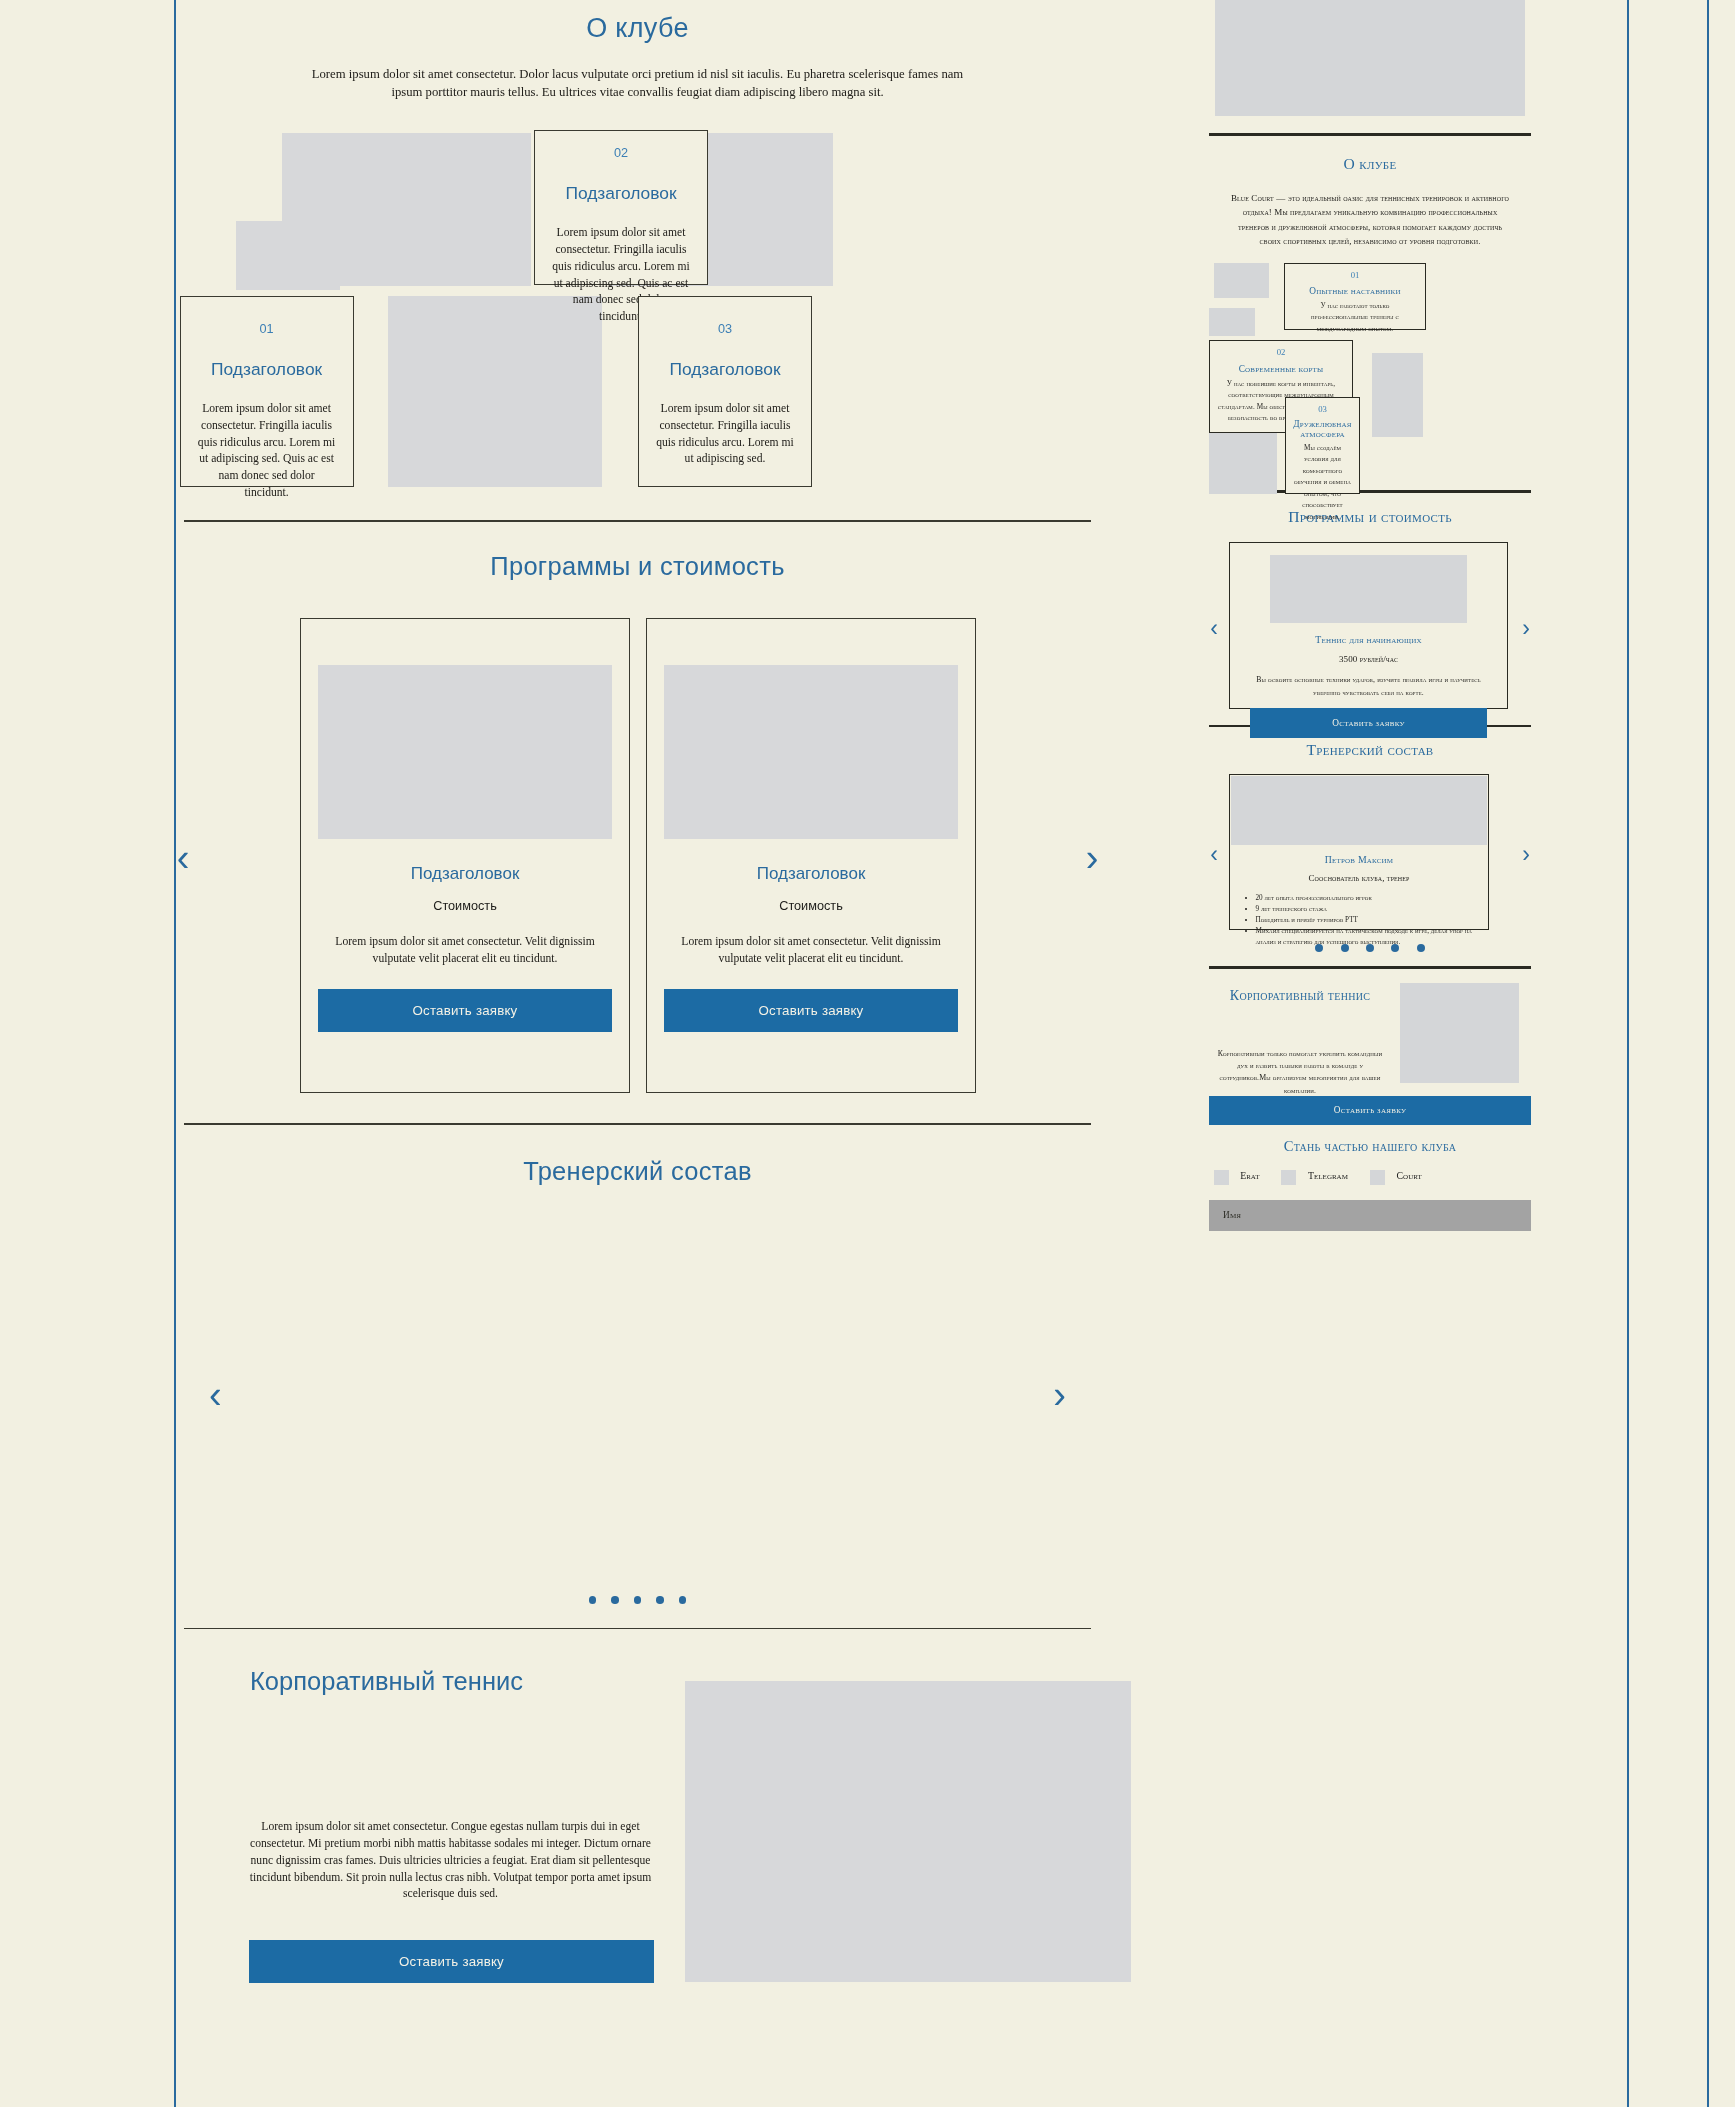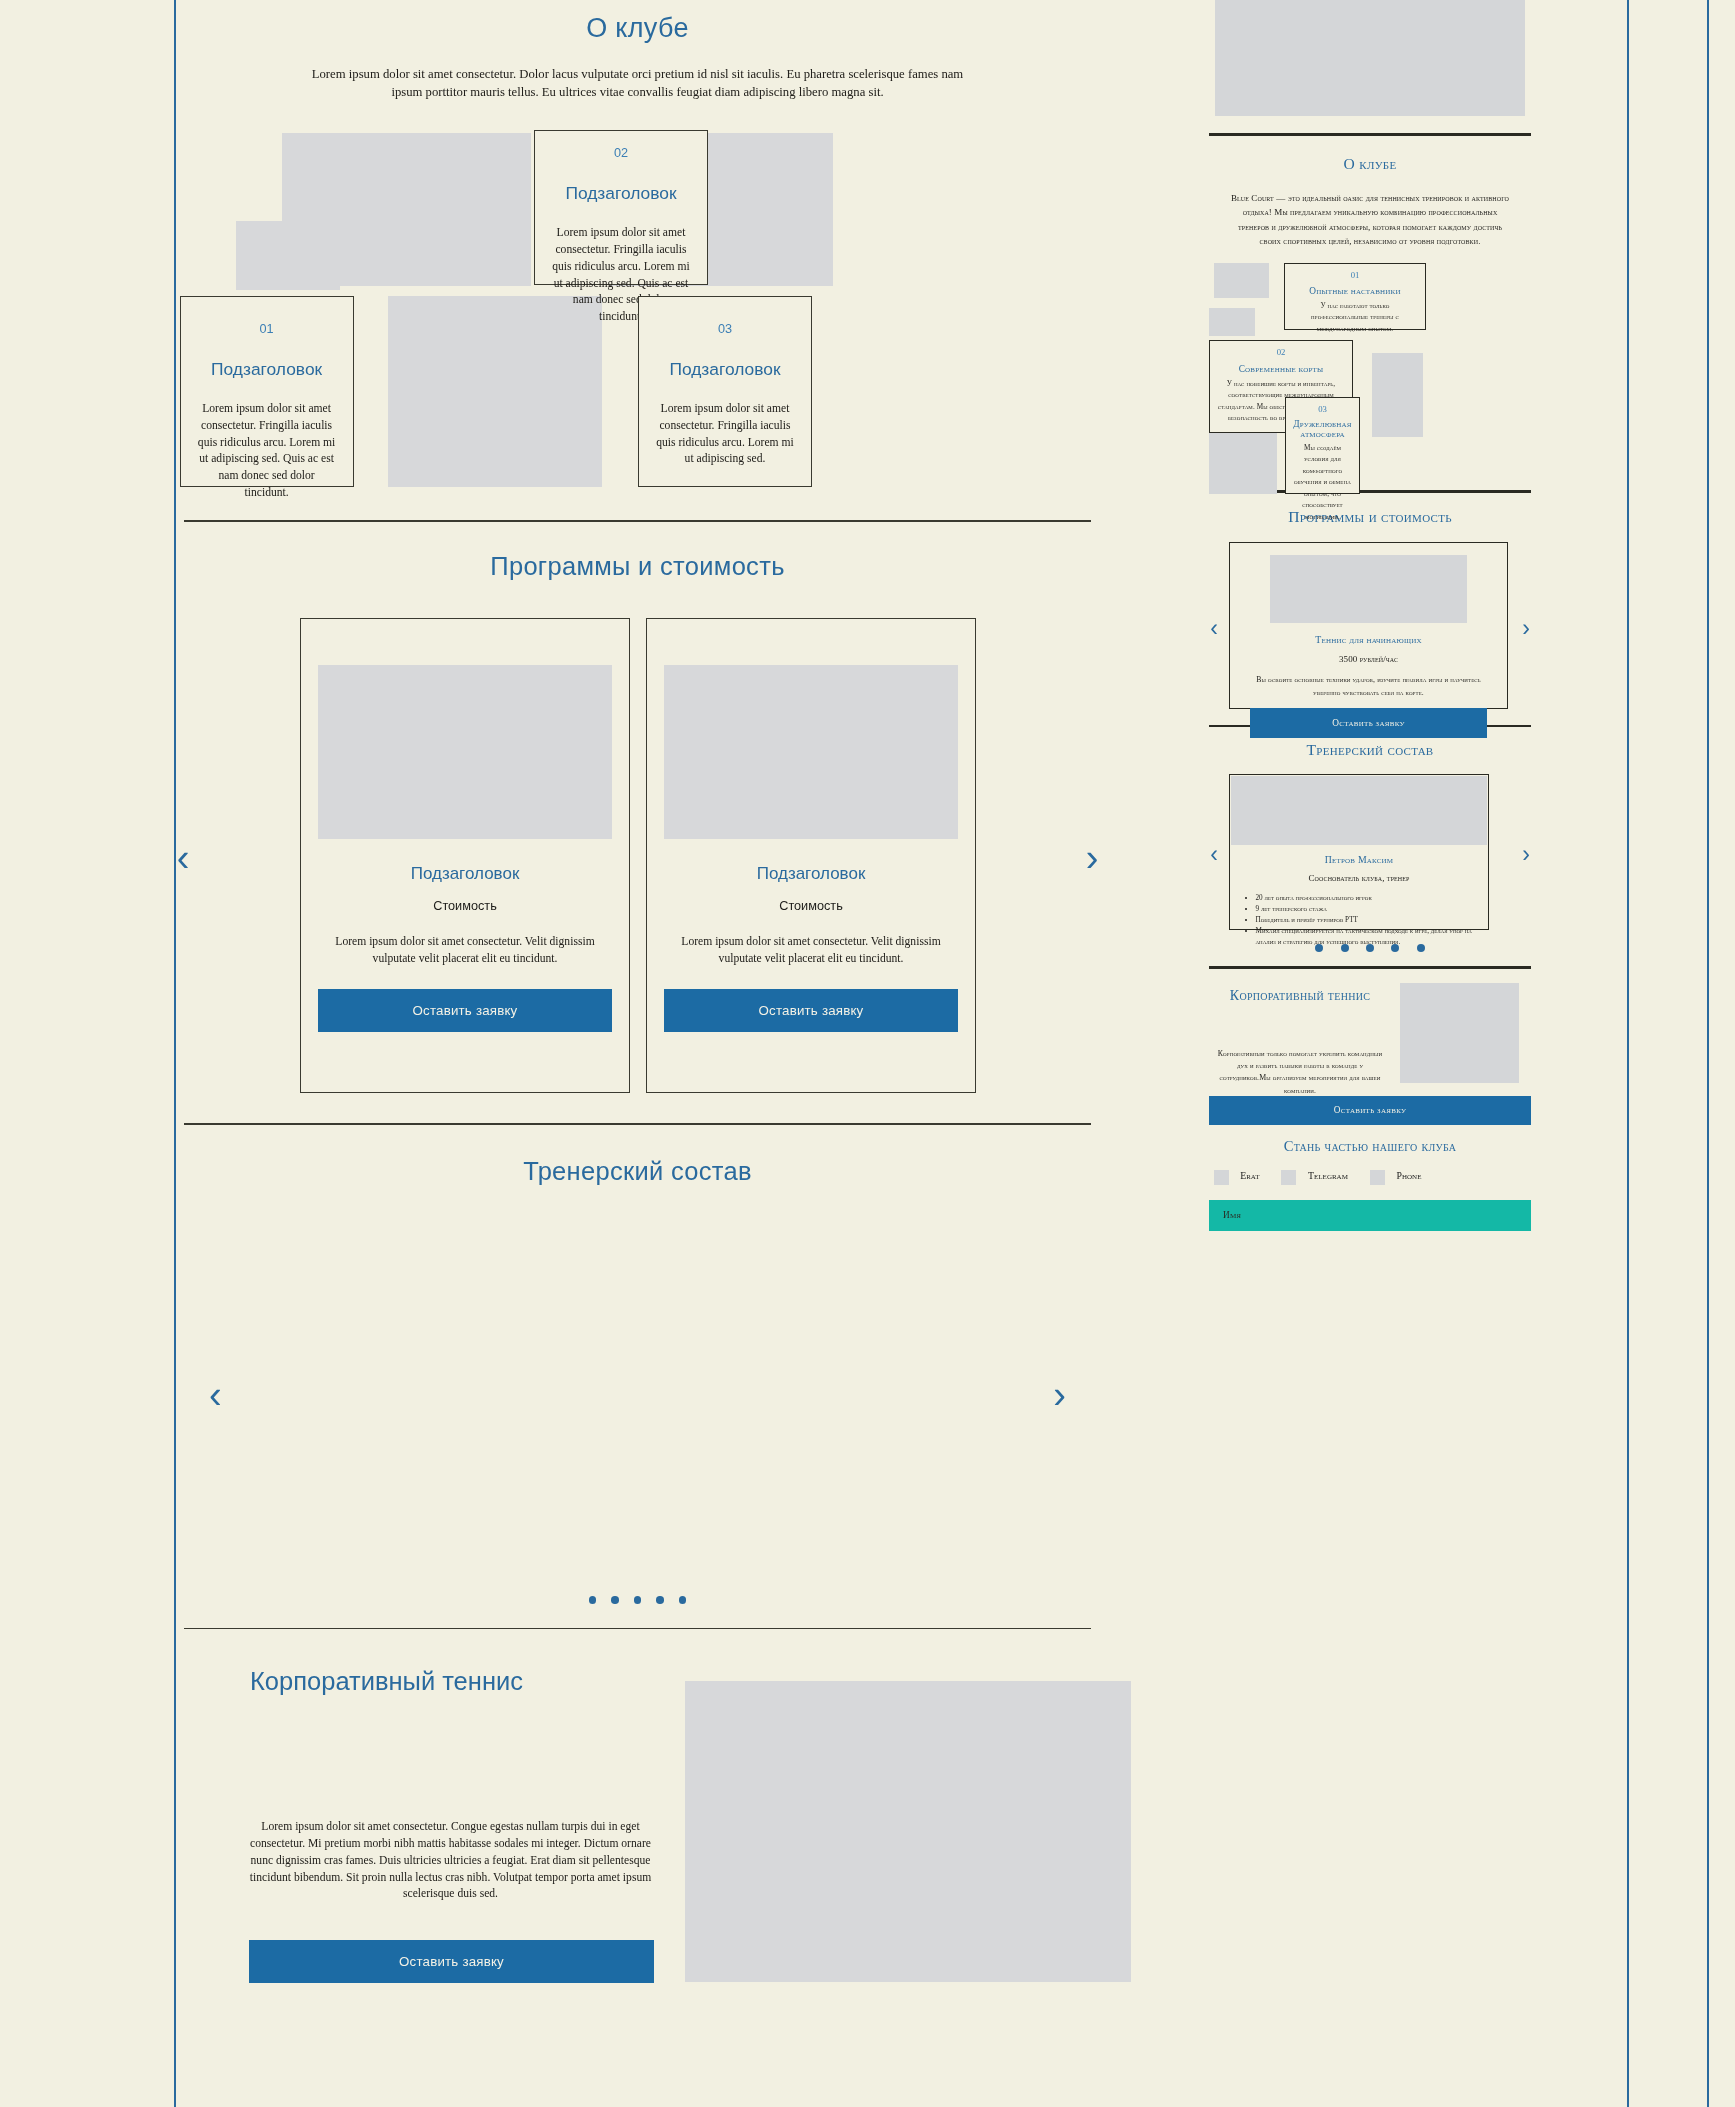--- a/index.html
+++ b/index.html
@@ -115,21 +115,21 @@
   .mcard .msub{color:#2a6a9e;font-size:9.3px;font-variant:small-caps;letter-spacing:0.2px;}
   .mbtn{
     background:#1c6ba4;color:#f4f2e6;border:0;width:100%;
     padding:9.8px 0;font-size:9.3px;font-variant:small-caps;
     letter-spacing:0.3px;cursor:pointer;font-family:"Liberation Serif",serif;
   }
   .marrow{color:#2a6a9e;font-size:23px;font-family:"Liberation Sans",sans-serif;line-height:1;}
   .mdots{text-align:center;}
   .mdots span{display:inline-block;width:8px;height:8px;border-radius:50%;background:#2a6a9e;margin:0 7.5px;}
   .mradio{display:inline-block;width:15px;height:15px;background:#d4d6d8;vertical-align:middle;}
-  .mfield{background:#14b8a6;height:31px;line-height:31px;padding-left:14px;
+  .mfield{background:#a3a3a3;height:31px;line-height:31px;padding-left:14px;
           font-size:9.3px;font-variant:small-caps;color:#2a2a22;letter-spacing:0.2px;}
 </style>
 </head>
 <body>
 
 <div class="page">
 
   <div class="vrule l"></div>
   <div class="vrule m"></div>
   <div class="vrule r"></div>
@@ -323,21 +323,21 @@
 
     <div>
       <div class="m-title" style="margin-top:14px;font-size:14.5px;">Стань частью нашего клуба</div>
 
       <div style="margin-top:15px;padding-left:4.6px;">
         <span class="mradio"></span>
         <span style="font-size:9.8px;font-variant:small-caps;margin:0 19.7px 0 9.3px;">Erat</span>
         <span class="mradio"></span>
         <span style="font-size:9.8px;font-variant:small-caps;margin:0 19.7px 0 9.3px;">Telegram</span>
         <span class="mradio"></span>
-        <span style="font-size:9.8px;font-variant:small-caps;margin:0 0 0 9.3px;">Phone</span>
+        <span style="font-size:9.8px;font-variant:small-caps;margin:0 0 0 9.3px;">Court</span>
       </div>
 
       <div class="mfield" style="margin-top:15px;">Имя</div>
     </div>
   </div>
 
 </div>
 
 
 </body></html>

